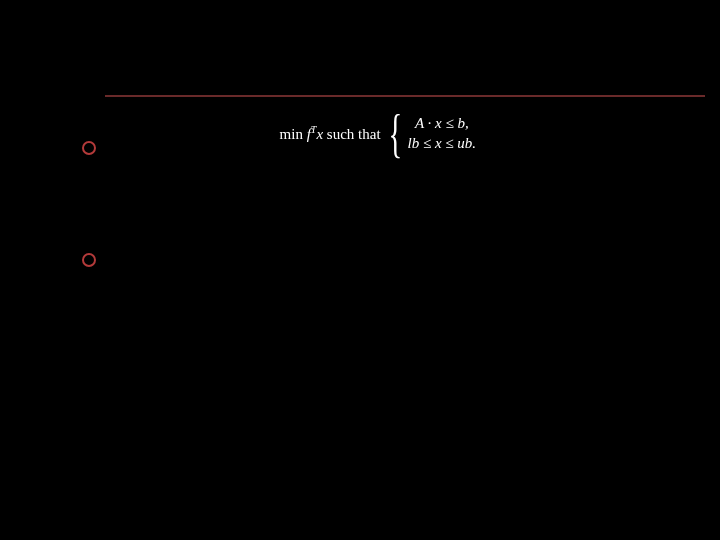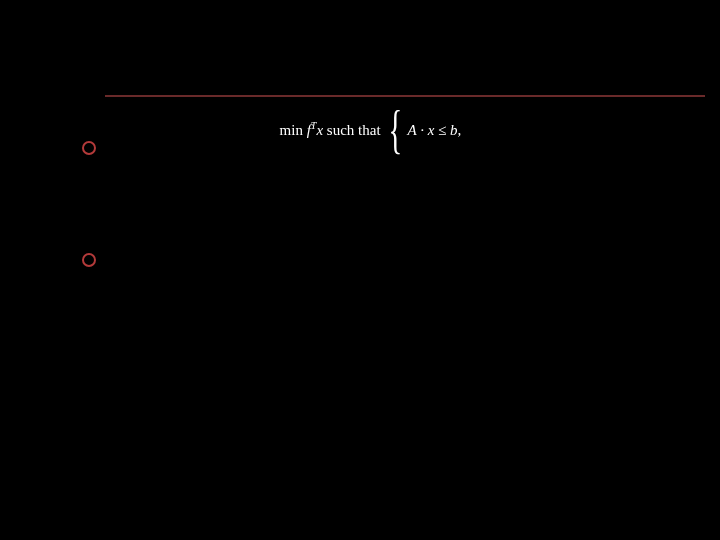--- a/index.html
+++ b/index.html
@@ -100,20 +100,21 @@
 
   <div class="modell-row">
     <div class="modell-label">Modell:</div>
     <div class="formula-box">
       <span class="formula-left">
         <span>min </span><i>f</i><sup><i>T</i></sup><i>x</i><span> such that</span>
       </span>
       <span class="brace">{</span>
       <span class="formula-right">
         <span>A · x ≤ b,</span>
+        <span>lb ≤ x ≤ ub.</span>
       </span>
     </div>
   </div>
 
   <div class="code">
     <div>f, x, b, be</div>
     <div>A, Aeq mátrixok.</div>
   </div>
 
   <div class="megoldas">Megoldás:</div>

